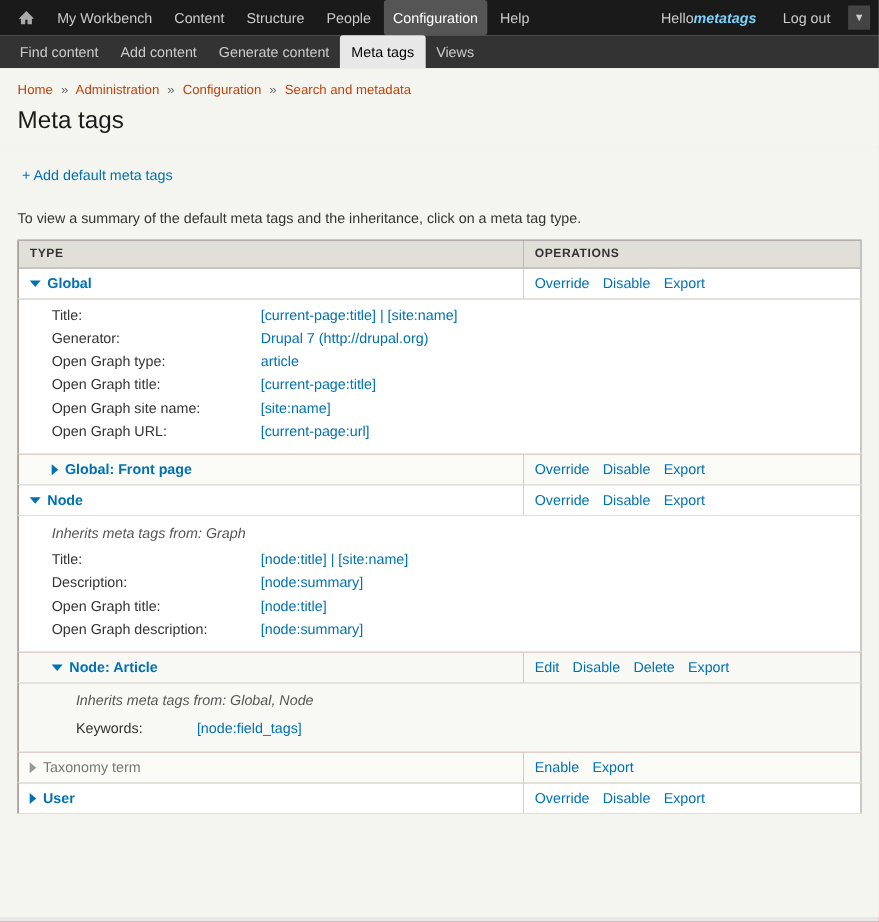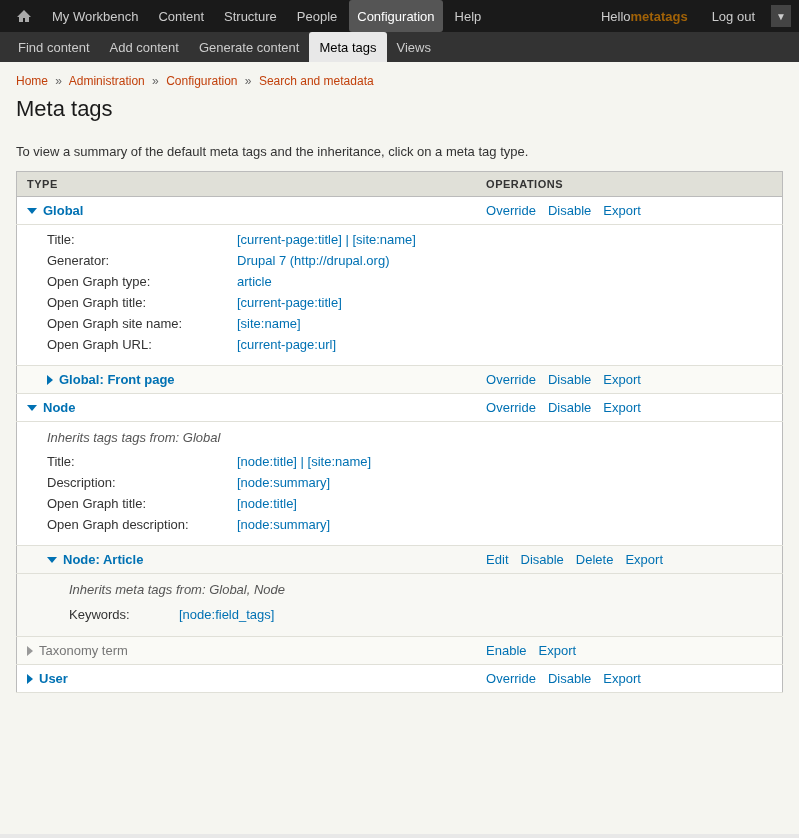--- a/index.html
+++ b/index.html
@@ -13,21 +13,21 @@
       align-items: center;
       padding: 0 8px;
       height: 32px;
       justify-content: space-between;
     }
     .top-nav-left { display: flex; align-items: center; gap: 4px; }
     .top-nav-right { display: flex; align-items: center; gap: 8px; }
     .top-nav a, .top-nav span { color: #ccc; text-decoration: none; font-size: 13px; padding: 0 8px; height: 32px; display: flex; align-items: center; cursor: pointer; }
     .top-nav .active-tab { background: #555; color: #fff; border-radius: 3px; }
     .top-nav-hello { color: #ccc; font-size: 13px; }
-    .top-nav-hello strong { color: #a16207; }
+    .top-nav-hello strong { color: #7dd3fc; font-style: italic; }
     .dropdown-arrow {
       background: #444; color: #ccc; border: none; width: 20px; height: 22px;
       cursor: pointer; font-size: 10px; display: flex; align-items: center; justify-content: center;
     }
 
     
     .secondary-nav {
       background: #333;
       display: flex;
       align-items: center;
@@ -178,20 +178,23 @@
     <a href="#">Administration</a>
     <span class="sep">»</span>
     <a href="#">Configuration</a>
     <span class="sep">»</span>
     <a href="#">Search and metadata</a>
   </div>
   <div class="page-title">Meta tags</div>
 </div>
 
 <div class="main-content">
+  <div style="padding: 8px 0 10px 4px;">
+    <a class="add-link" href="#">+ Add default meta tags</a>
+  </div>
 
   <p class="instruction-text">To view a summary of the default meta tags and the inheritance, click on a meta tag type.</p>
 
   <table class="meta-table">
     <thead>
       <tr>
         <th class="type-cell">TYPE</th>
         <th class="ops-cell">OPERATIONS</th>
       </tr>
     </thead>
@@ -269,21 +272,21 @@
           <div class="ops-links">
             <a href="#">Override</a>
             <a href="#">Disable</a>
             <a href="#">Export</a>
           </div>
         </td>
       </tr>
 
       <tr class="row-main">
         <td colspan="2" style="padding-left: 30px; padding-top: 4px; padding-bottom: 10px;">
-          <div class="inherits-text">Inherits tags tags from: Global</div>
+          <div class="inherits-text">Inherits meta tags from: Graph</div>
           <div class="field-row">
             <span class="field-label">Title:</span>
             <span class="field-value">[node:title] | [site:name]</span>
           </div>
           <div class="field-row">
             <span class="field-label">Description:</span>
             <span class="field-value">[node:summary]</span>
           </div>
           <div class="field-row">
             <span class="field-label">Open Graph title:</span>

